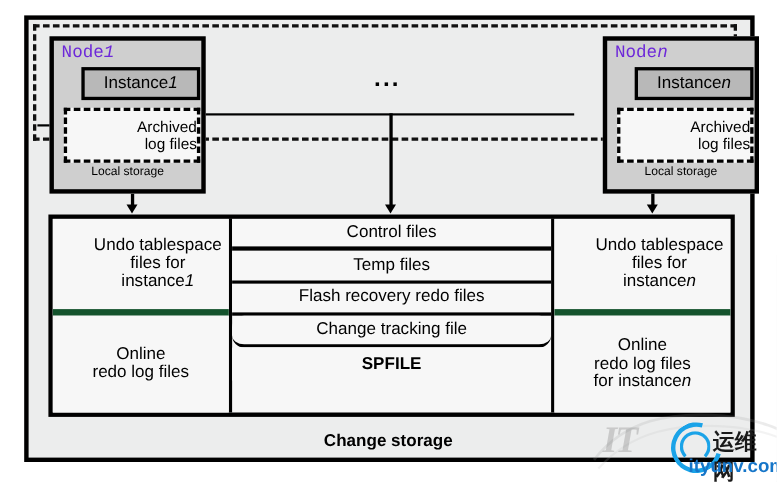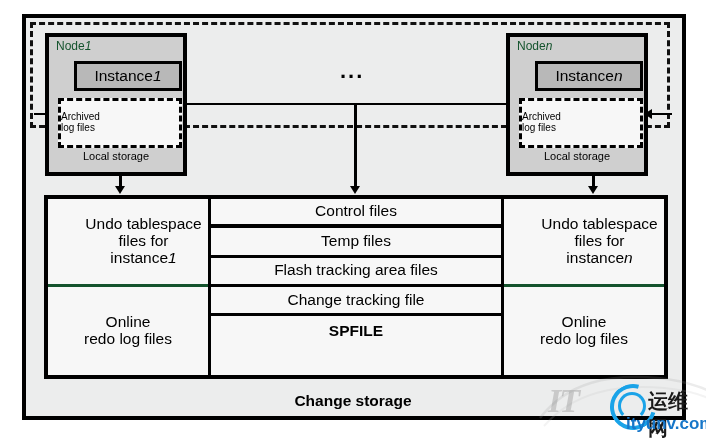--- a/index.html
+++ b/index.html
@@ -21,40 +21,40 @@
     position:absolute;left:30px;top:22px;width:640px;height:106px;
     border:3px dashed #111;box-sizing:border-box;background:transparent;
   }
 
   
   .node-box{
     position:absolute;border:4px solid #000;background:#cfcfcf;
     box-sizing:border-box;
   }
   .node-1{left:45px;top:33px;width:142px;height:143px;}
-  .node-n{left:506px;top:33px;width:142px;height:143px;}
+  .node-n{left:548px;top:33px;width:142px;height:143px;}
   .node-label{
-    position:absolute;left:7px;top:3px;font-size:12px;color:#14532d;
-    white-space:nowrap;line-height:1.1;
+    position:absolute;left:7px;top:3px;font-size:16px;color:#6d28d9;
+    white-space:nowrap;line-height:1.1;font-family:Liberation Mono, monospace;
   }
   .node-label i{font-style:italic;}
 
   .instance-box{
     position:absolute;left:25px;top:24px;width:108px;height:30px;
     border:3px solid #000;background:#b8b8b8;box-sizing:border-box;
     display:flex;align-items:center;justify-content:center;
     font-size:15.5px;color:#000;white-space:nowrap;
   }
   .instance-box i{font-style:italic;}
 
   .archived-box{
     position:absolute;left:9px;top:61px;width:124px;height:50px;
     border:3px dashed #000;background:#f7f7f7;box-sizing:border-box;
-    display:flex;flex-direction:column;align-items:flex-start;justify-content:center;
-    font-size:10px;color:#000;line-height:1.06;text-align:center;
+    display:flex;flex-direction:column;align-items:flex-end;justify-content:center;
+    font-size:14px;color:#000;line-height:1.06;text-align:center;
   }
 
   .local-storage-label{
     position:absolute;left:0;right:0;top:113px;text-align:center;
     font-size:11px;color:#000;white-space:nowrap;
   }
 
   
   .hline{position:absolute;background:#000;height:2px;}
   .vline{position:absolute;background:#000;width:3px;}
@@ -85,21 +85,21 @@
   .col-mid{flex:1;}
   .col-right{width:163px;border-left:3px solid #000;}
 
   .cell{
     display:flex;flex-direction:column;align-items:center;justify-content:center;
     text-align:center;font-size:15.5px;color:#000;line-height:1.08;
     box-sizing:border-box;background:#f7f7f7;
   }
   .cell i{font-style:italic;}
   .side-cell{height:50%;}
-  .side-cell.top{border-bottom:3px solid #14532d;padding-left:31px;}
+  .side-cell.top{border-bottom:6px solid #14532d;padding-left:31px;}
 
   .mid-row{
     height:33.333%;border-bottom:3px solid #000;
   }
   .mid-row.last{border-bottom:none;text-align:right;}
   .mid-row.thick{border-bottom-width:4px;}
 
   
   .shared-caption{
     position:absolute;left:0;right:0;bottom:9px;text-align:center;
@@ -210,34 +210,35 @@
       </div>
       <div class="cell side-cell">
         <span>Online</span>
         <span>redo log files</span>
       </div>
     </div>
 
     <div class="col col-mid">
       <div class="cell mid-row thick" style="height:16.666%;">Control files</div>
       <div class="cell mid-row" style="height:16.666%;">Temp files</div>
-      <div class="cell mid-row" style="height:16.666%;">Flash tracking area files</div>
-      <div class="cell mid-row" style="height:16.666%;">Change tracking file</div>
+      <div class="cell mid-row" style="height:16.666%;">Flash recovery redo files</div>
+      <div class="cell mid-row" style="height:16.666%;border-radius:11px;">Change tracking file</div>
       <div class="cell mid-row last" style="height:16.670%;font-weight:bold;">SPFILE</div>
     </div>
 
     <div class="col col-right">
       <div class="cell side-cell top">
         <span>Undo tablespace</span>
         <span>files for</span>
         <span><span>instance</span><i>n</i></span>
       </div>
       <div class="cell side-cell">
         <span>Online</span>
         <span>redo log files</span>
+        <span><span>for instance</span><i>n</i></span>
       </div>
     </div>
 
   </div>
 
   <div class="shared-caption" style="top:392px;bottom:auto;">Change storage</div>
 
   <div class="watermark">
     <svg class="wm-swoosh" viewBox="0 0 190 60">
       <path d="M2,46 C30,10 70,2 120,6 C150,9 175,18 188,30" stroke="#9a9a9a" stroke-width="2.5" fill="none" opacity="0.55"></path>

